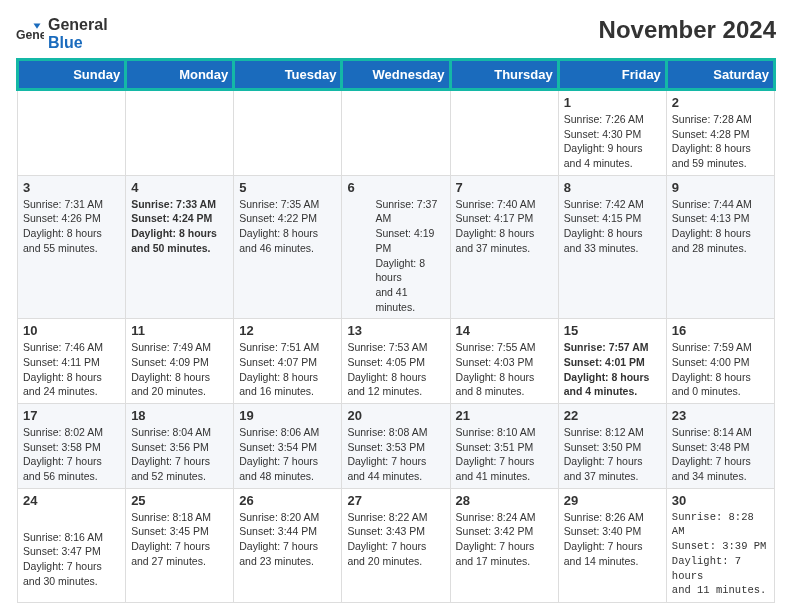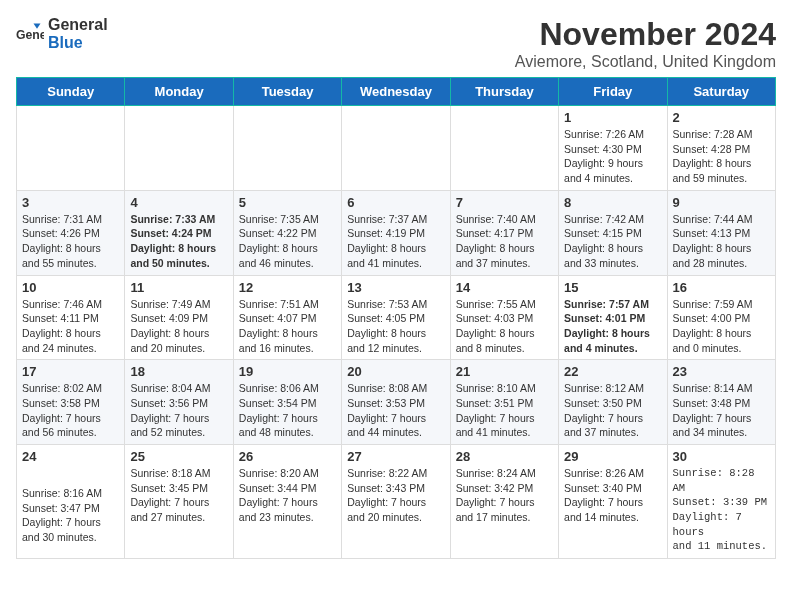--- a/index.html
+++ b/index.html
@@ -22,41 +22,41 @@
       gap: 4px;
     }
     .logo-icon {
       width: 28px;
       height: 28px;
     }
     .title-area {
       text-align: right;
     }
     .month-title {
-      font-size: 32px;
+      font-size: 24px;
       font-weight: bold;
       color: #333;
     }
     .location-title {
       font-size: 16px;
       color: #555;
     }
     table {
       width: 100%;
       border-collapse: collapse;
       table-layout: fixed;
     }
     thead tr th {
       background-color: #1a6bbd;
       color: #fff;
       font-size: 13px;
       font-weight: bold;
       padding: 6px 4px;
-      text-align: center;
-      border: 1px solid #14b8a6;
+      text-align: right;
+      border: 3px solid #14b8a6;
     }
     tbody tr td {
       vertical-align: top;
       border: 1px solid #ddd;
       padding: 4px 5px;
       font-size: 11px;
       color: #333;
       height: 80px;
       background: #fff;
     }
@@ -88,21 +88,20 @@
       <polygon points="20,4 28,4 24,10" fill="#1a6bbd"></polygon>
     </svg>
     <div>
       <span style="font-size:16px;font-weight:bold;color:#333;">General</span>
       <br>
       <span style="font-size:16px;font-weight:bold;color:#1a6bbd;">Blue</span>
     </div>
   </div>
   <div class="title-area">
     <div class="month-title">November 2024</div>
-    <div class="location-title">Aviemore, Scotland, United Kingdom</div>
   </div>
 </div>
 
 <table>
   <thead>
     <tr>
     <th>Sunday</th>
         <th>Monday</th>
         <th>Tuesday</th>
         <th>Wednesday</th>
@@ -150,21 +149,21 @@
         </td>
         <td>
           <span class="day-num">5</span>
           <div class="day-info" style="white-space: pre-line;">Sunrise: 7:35 AM
 Sunset: 4:22 PM
 Daylight: 8 hours
 and 46 minutes.</div>
         </td>
         <td>
           <span class="day-num">6</span>
-          <div class="day-info" style="white-space: pre-line;">Sunrise: 7:37 AM
+          <div class="day-info" style="white-space: pre-line; margin-left: 28px;">Sunrise: 7:37 AM
 Sunset: 4:19 PM
 Daylight: 8 hours
 and 41 minutes.</div>
         </td>
         <td>
           <span class="day-num">7</span>
           <div class="day-info" style="white-space: pre-line;">Sunrise: 7:40 AM
 Sunset: 4:17 PM
 Daylight: 8 hours
 and 37 minutes.</div>

